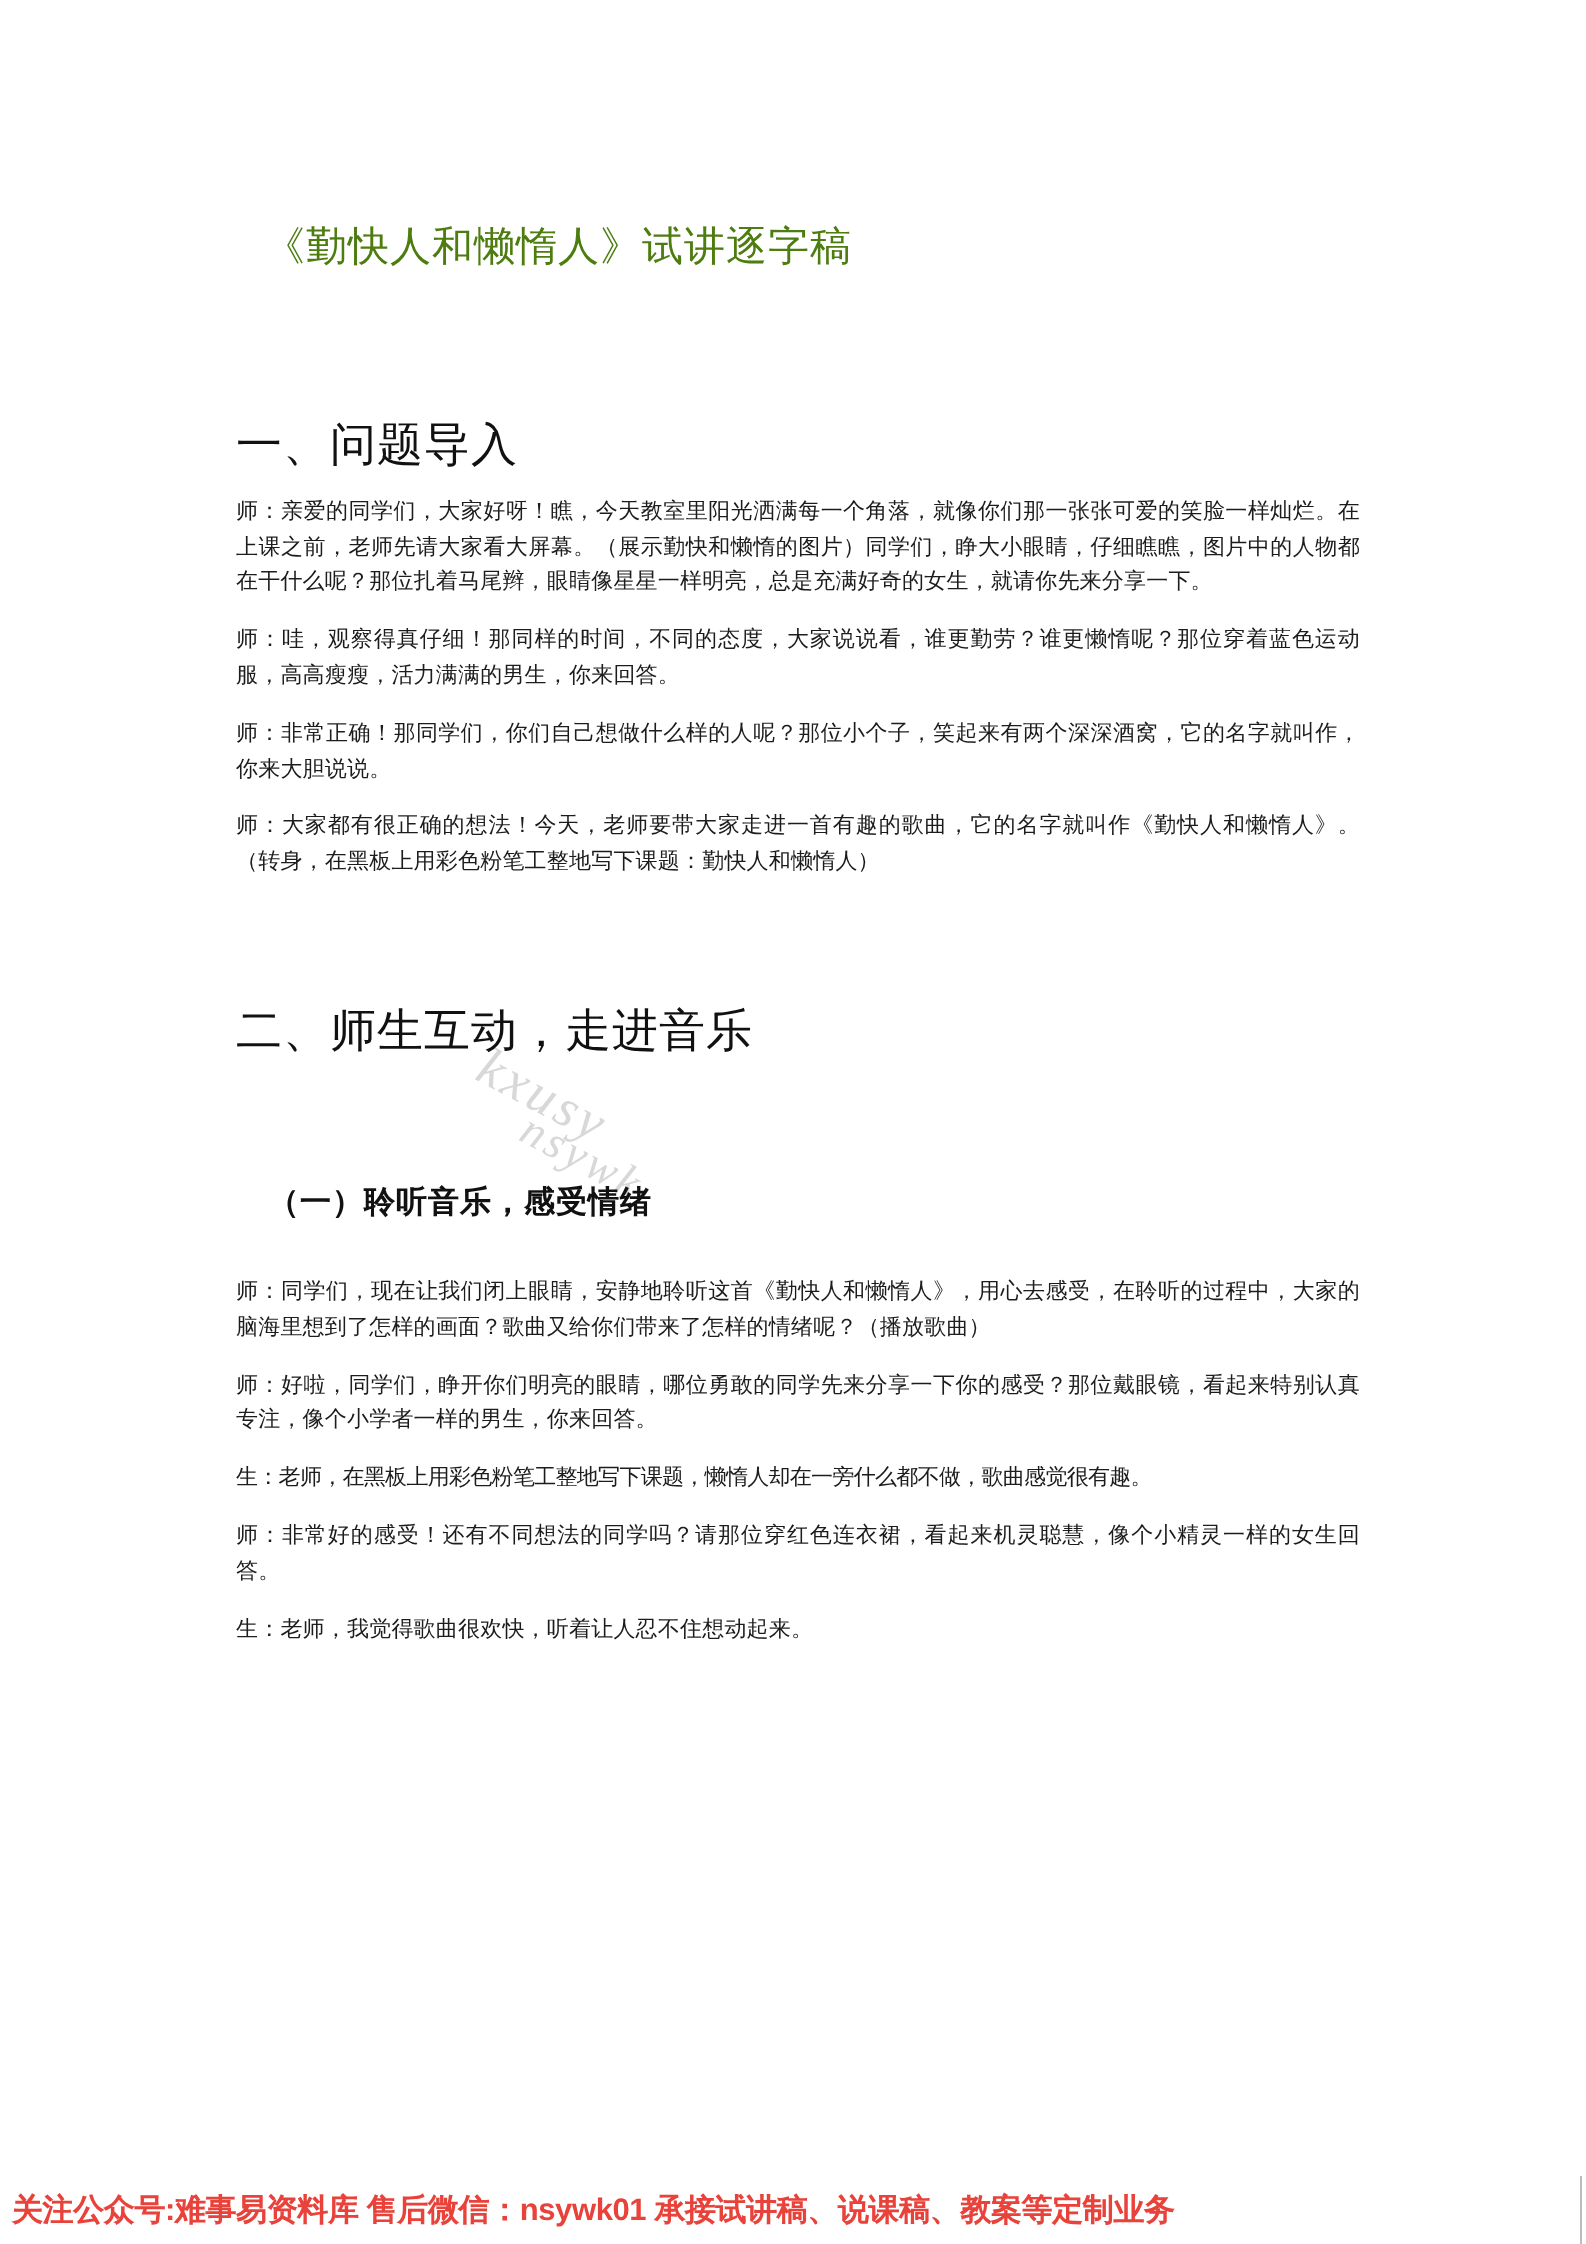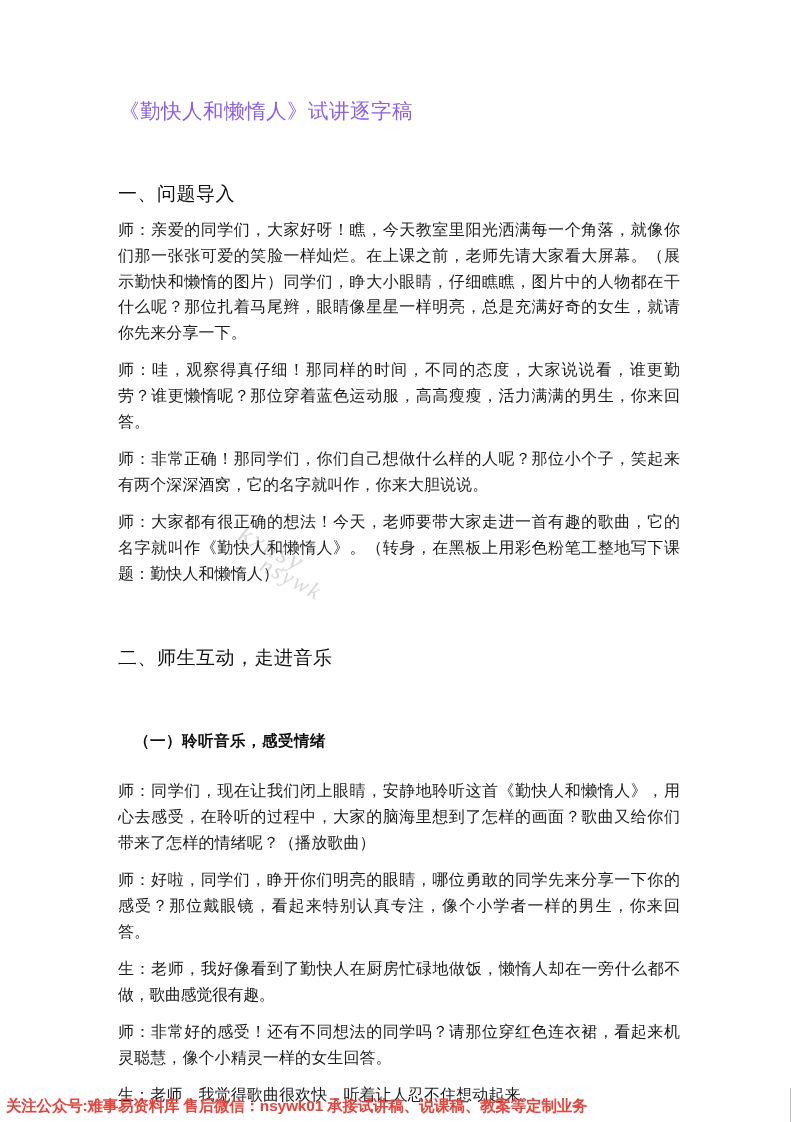--- a/index.html
+++ b/index.html
@@ -54,53 +54,53 @@
   }
 
   
   #content {
     position: relative;
     z-index: 1;
     padding: 0 113px 0 118px;
   }
 
   .doc-title {
-    margin: 1px;
+    margin: 14px;
     padding-top: 96px;
     font-size: 20.5px;
     font-weight: normal;
     letter-spacing: 0.5px;
-    color: #8b5cf6;
+    color: #4d7c0f;
     line-height: 1.4;
   }
 
   .h-section {
     margin: 0;
     padding-top: 54px;
     padding-bottom: 4px;
-    font-size: 19px;
+    font-size: 23px;
     font-weight: normal;
     letter-spacing: 0.5px;
     color: #111111;
   }
 
   .h-sub {
     margin: 16px;
     padding-top: 40px;
     padding-bottom: 4px;
     font-size: 15.5px;
     font-weight: bold;
     letter-spacing: 0.5px;
     color: #111111;
   }
 
   p.para {
     margin: 0;
     padding: 6px 0 5px 0;
-    font-size: 16px;
+    font-size: 11px;
     line-height: 1.62;
     text-align: justify;
     text-justify: inter-ideograph;
     color: #1c1c1c;
     letter-spacing: 0.1px;
   }
   p.tight {
     letter-spacing: -0.35px;
   }
 
@@ -155,21 +155,21 @@
     <p class="para">师：哇，观察得真仔细！那同样的时间，不同的态度，大家说说看，谁更勤劳？谁更懒惰呢？那位穿着蓝色运动服，高高瘦瘦，活力满满的男生，你来回答。</p>
     <p class="para">师：非常正确！那同学们，你们自己想做什么样的人呢？那位小个子，笑起来有两个深深酒窝，它的名字就叫作，你来大胆说说。</p>
     <p class="para">师：大家都有很正确的想法！今天，老师要带大家走进一首有趣的歌曲，它的名字就叫作《勤快人和懒惰人》。（转身，在黑板上用彩色粉笔工整地写下课题：勤快人和懒惰人）</p>
 
     <h2 class="h-section">二、师生互动，走进音乐</h2>
 
     <h3 class="h-sub">（一）聆听音乐，感受情绪</h3>
 
     <p class="para">师：同学们，现在让我们闭上眼睛，安静地聆听这首《勤快人和懒惰人》，用心去感受，在聆听的过程中，大家的脑海里想到了怎样的画面？歌曲又给你们带来了怎样的情绪呢？（播放歌曲）</p>
     <p class="para">师：好啦，同学们，睁开你们明亮的眼睛，哪位勇敢的同学先来分享一下你的感受？那位戴眼镜，看起来特别认真专注，像个小学者一样的男生，你来回答。</p>
-    <p class="para tight">生：老师，我好像看到了勤快人在厨房忙碌地做饭，懒惰人却在一旁什么都不做，歌曲感觉很有趣。</p>
+    <p class="para tight">生：老师，在黑板上用彩色粉笔工整地写下课题，懒惰人却在一旁什么都不做，歌曲感觉很有趣。</p>
     <p class="para">师：非常好的感受！还有不同想法的同学吗？请那位穿红色连衣裙，看起来机灵聪慧，像个小精灵一样的女生回答。</p>
     <p class="para">生：老师，我觉得歌曲很欢快，听着让人忍不住想动起来。</p>
 
   </div>
 
   <div id="footer-banner">
     <span id="footer-text">关注公众号:难事易资料库  售后微信：nsywk01  承接试讲稿、说课稿、教案等定制业务</span>
   </div>
   <div id="footer-rule"></div>
 

